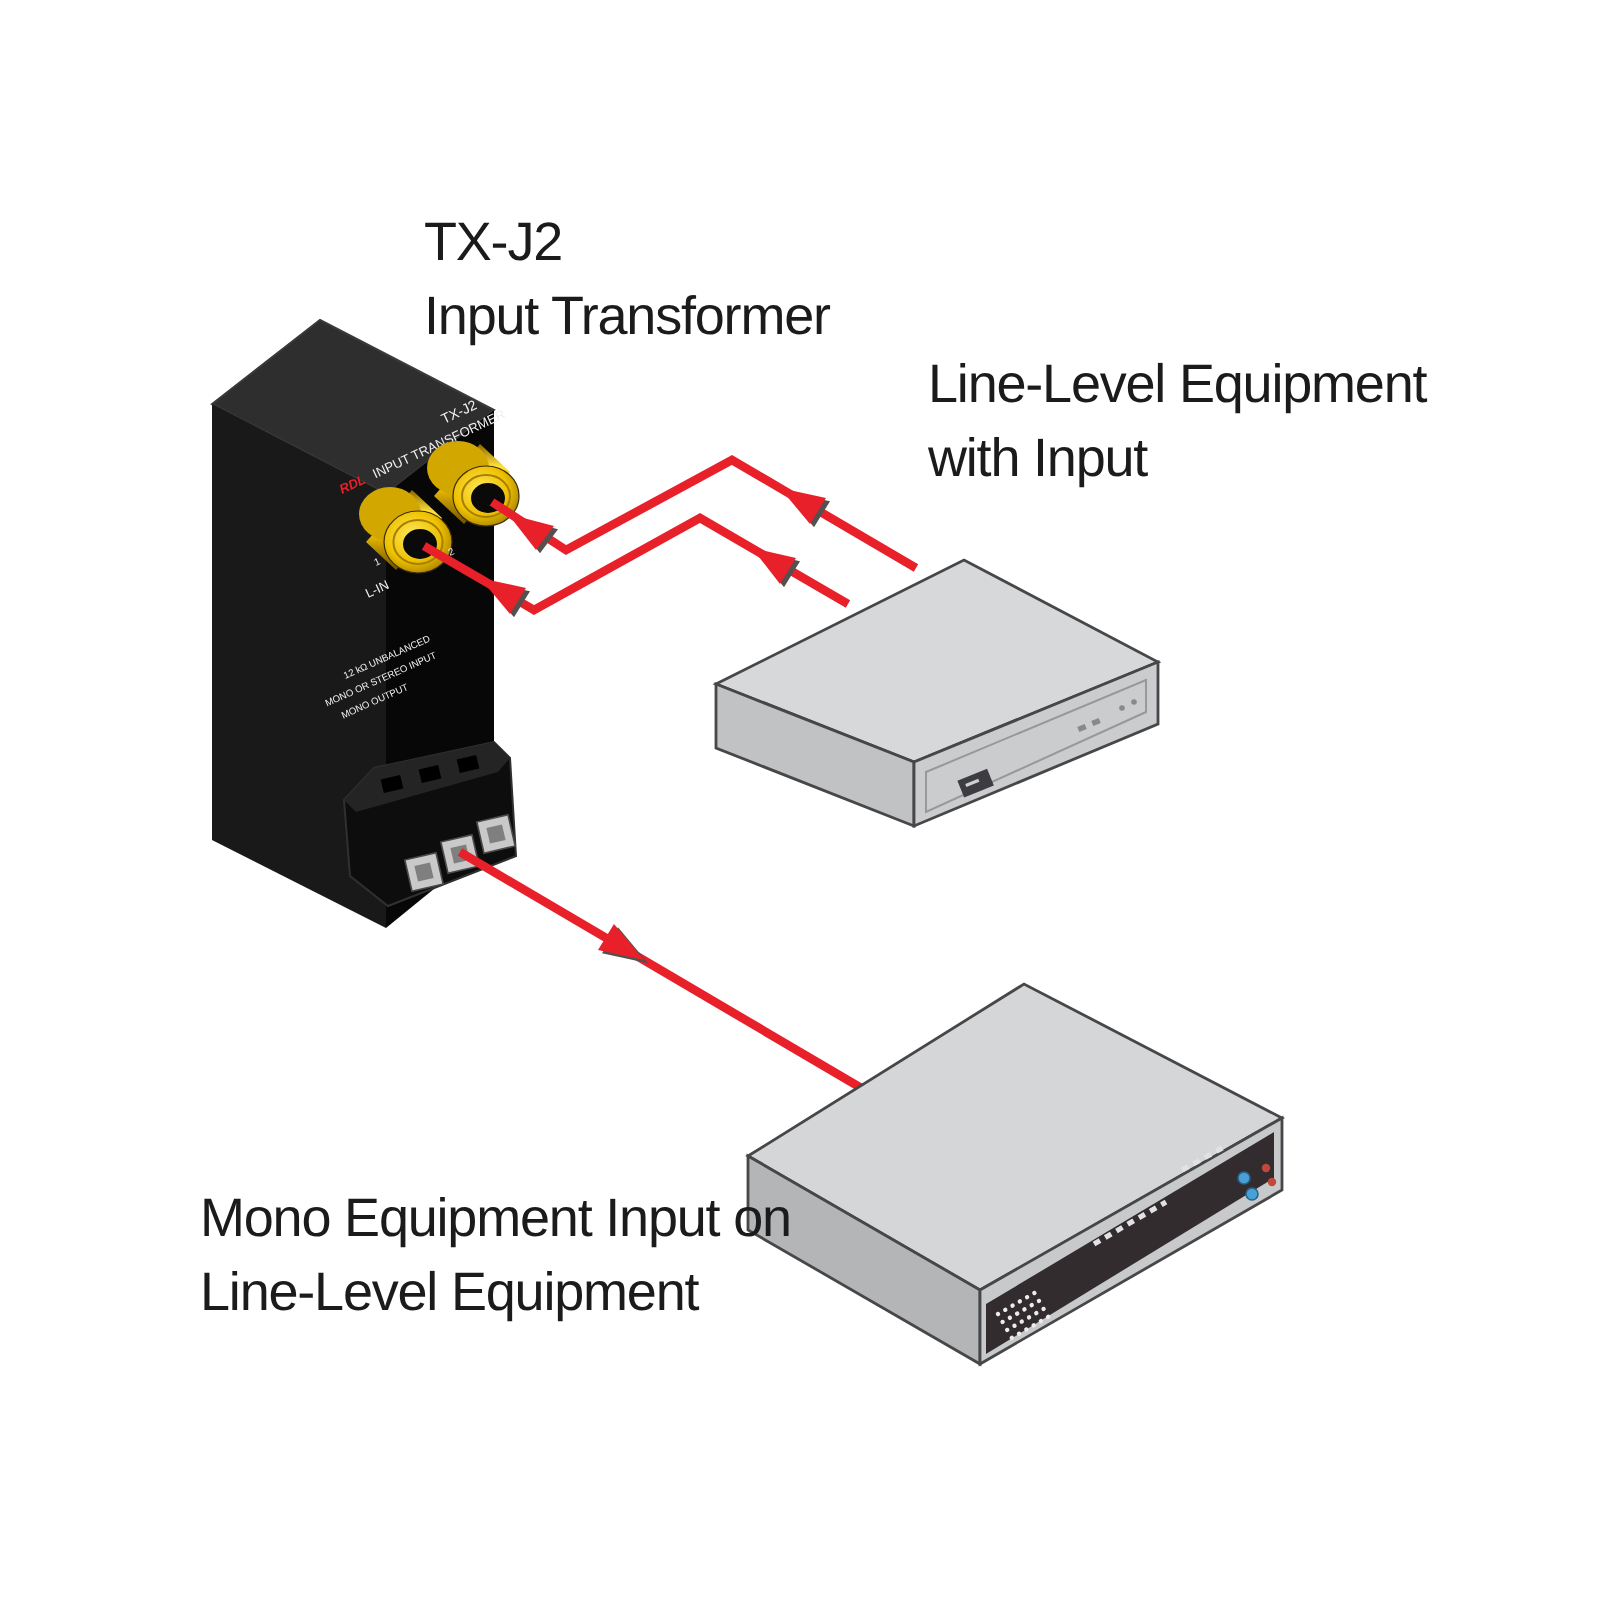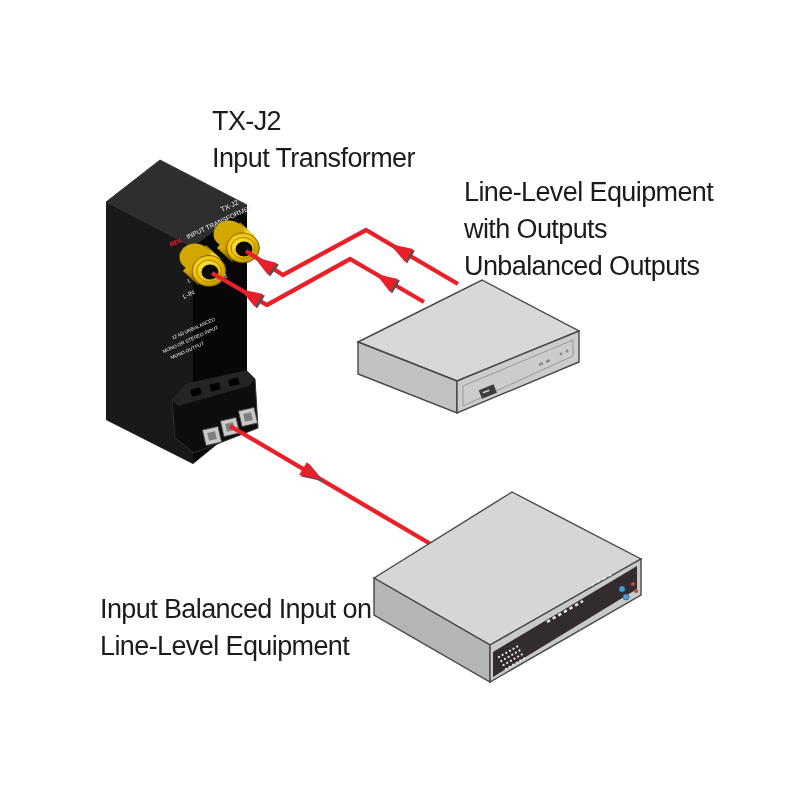--- a/index.html
+++ b/index.html
@@ -176,22 +176,21 @@
     </g>
   </svg>
 
   <div class="diagram-label" style="left:212px;top:103px;">
     <span>TX-J2</span>
     <span>Input Transformer</span>
   </div>
 
   <div class="diagram-label" style="left:464px;top:174px;">
     <span>Line-Level Equipment</span>
-    <span>with Outputs</span>
-    <span>Unbalanced Outputs</span>
+    <span>with Input</span>
   </div>
 
   <div class="diagram-label" style="left:100px;top:591px;">
-    <span>Input Balanced Input on</span>
+    <span>Mono Equipment Input on</span>
     <span>Line-Level Equipment</span>
   </div>
 
 </div>
 
 </body></html>

